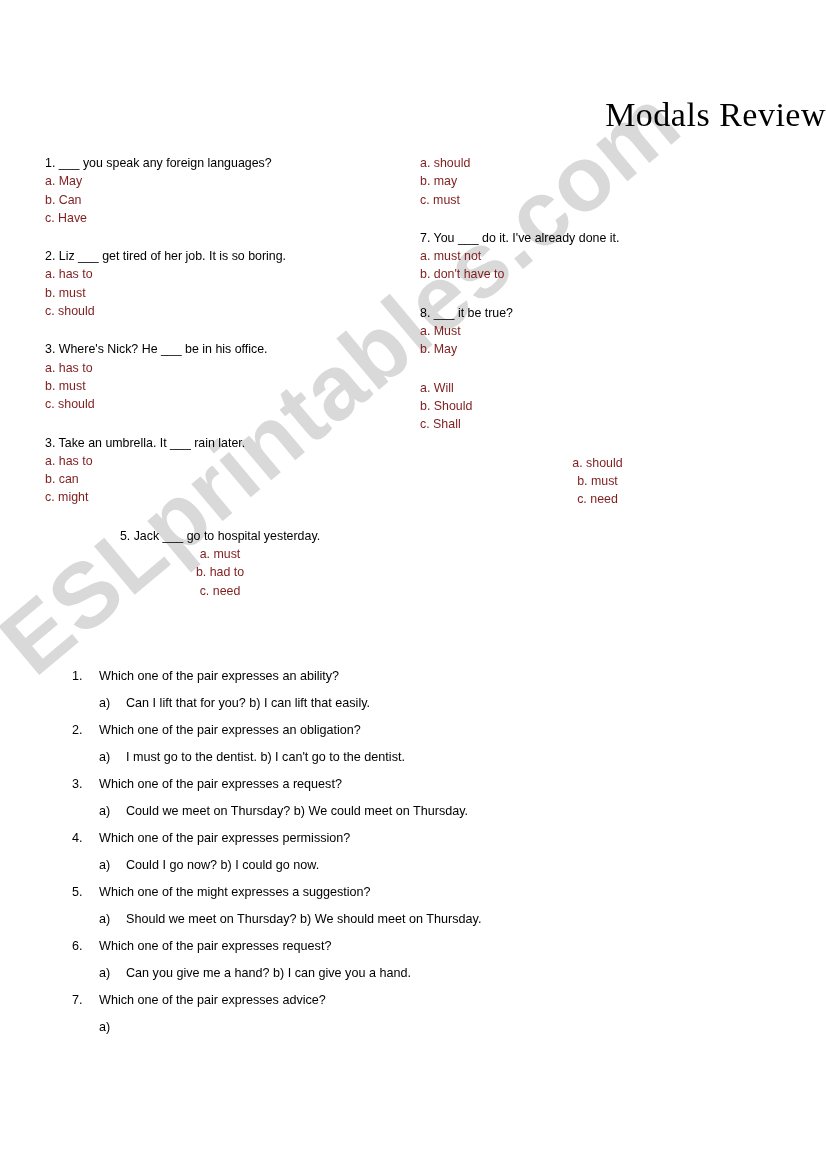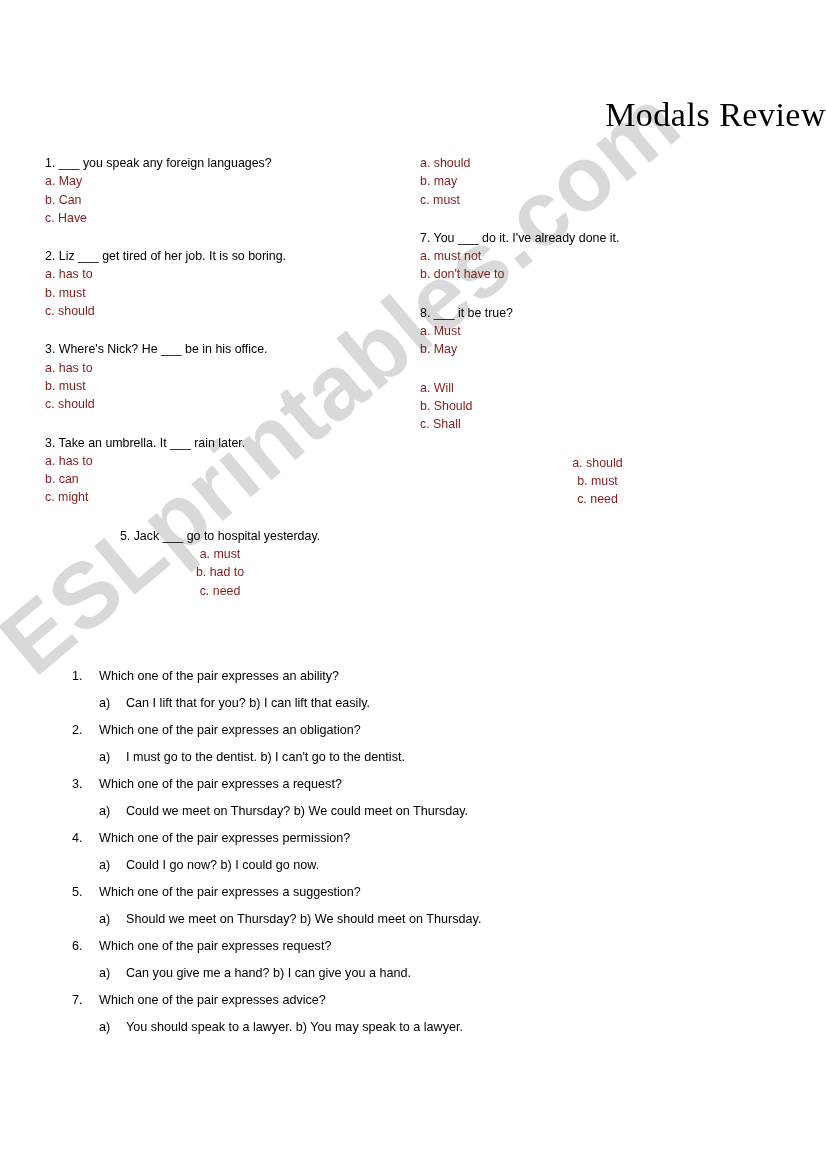--- a/index.html
+++ b/index.html
@@ -222,26 +222,26 @@
       </div>
       <div class="pair-item">
         <div class="pair-q"><span class="marker">3.</span><span>Which one of the pair expresses a request?</span></div>
         <div class="pair-a"><span class="marker">a)</span><span>Could we meet on Thursday? b) We could meet on Thursday.</span></div>
       </div>
       <div class="pair-item">
         <div class="pair-q"><span class="marker">4.</span><span>Which one of the pair expresses permission?</span></div>
         <div class="pair-a"><span class="marker">a)</span><span>Could I go now? b) I could go now.</span></div>
       </div>
       <div class="pair-item">
-        <div class="pair-q"><span class="marker">5.</span><span>Which one of the pair expresses a suggestion?</span></div>
+        <div class="pair-q"><span class="marker">5.</span><span>Which one of the might expresses a suggestion?</span></div>
         <div class="pair-a"><span class="marker">a)</span><span>Should we meet on Thursday? b) We should meet on Thursday.</span></div>
       </div>
       <div class="pair-item">
         <div class="pair-q"><span class="marker">6.</span><span>Which one of the pair expresses request?</span></div>
         <div class="pair-a"><span class="marker">a)</span><span>Can you give me a hand? b) I can give you a hand.</span></div>
       </div>
       <div class="pair-item">
         <div class="pair-q"><span class="marker">7.</span><span>Which one of the pair expresses advice?</span></div>
-        <div class="pair-a"><span class="marker">a)</span><span>You should speak to a lawyer. b) You may speak to a lawyer.</span></div>
+        <div class="pair-a"><span class="marker">a)</span></div>
       </div>
     </div>
 
 </div>
 
 </body></html>

